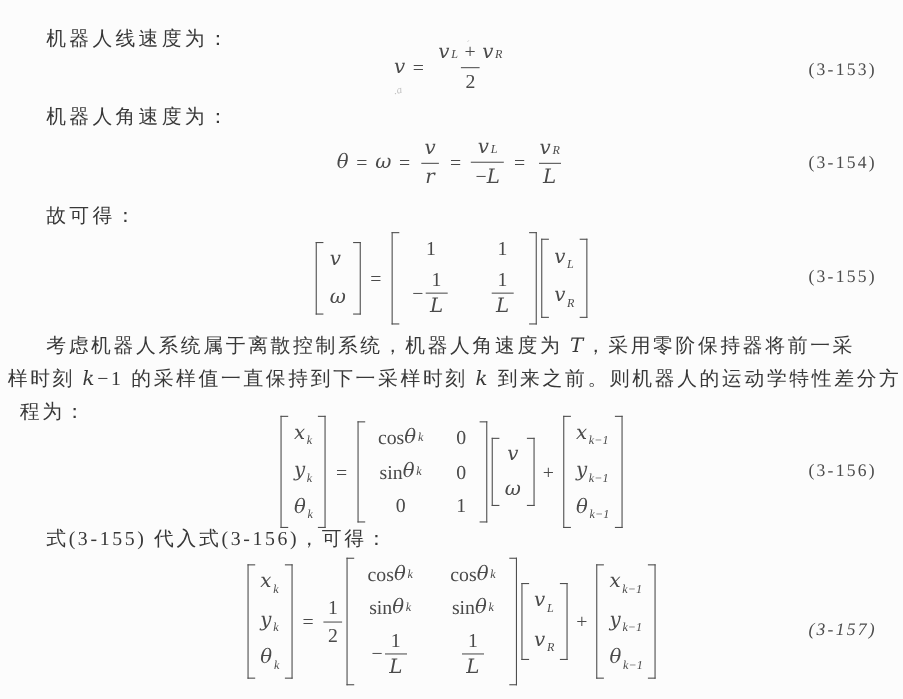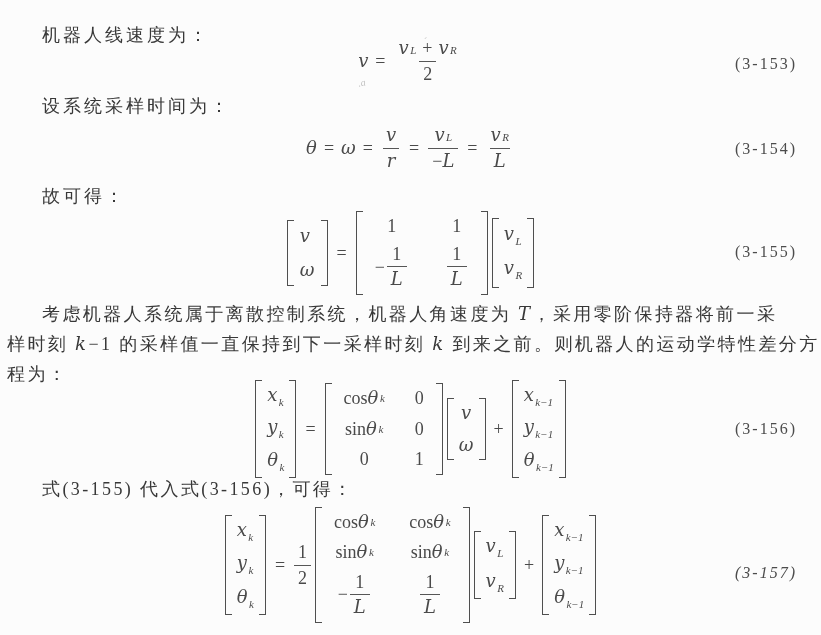--- a/index.html
+++ b/index.html
@@ -63,21 +63,21 @@
       <span class="var">v</span>
         <sub class="sb">R</sub>
     </span>
     <span class="den">2</span>
   </span>
 </div>
 <span class="smudge" style="left:358px; top:77px; transform:rotate(-12deg);">.a</span>
 <span class="smudge" style="left:424px; top:36px;">ˊ</span>
 <div class="eqno" style="top:55px;margin-left:12px;">(3-153)</div>
 
-<div class="cjk-line" style="left:42px; top:94px;">设系统采样时间为：</div>
+<div class="cjk-line" style="left:42px; top:94px;">机器人角速度为：</div>
 
 <div class="eq" style="top:124px; height:48px;">
   <span class="var">θ</span>
   <span class="rel">=</span>
   <span class="var">ω</span>
   <span class="rel">=</span>
   <span class="frac">
     <span class="num">
         <span class="var">v</span>
       </span>
@@ -152,21 +152,21 @@
       <span><span class="var">v</span><sub class="sb">L</sub></span>
       <span><span class="var">v</span><sub class="sb">R</sub></span>
     </span>
     <span class="bkt bkt-r"></span>
   </span>
 </div>
 <div class="eqno" style="top:243px;">(3-155)</div>
 
 <div class="cjk-line para" style="left:42px; top:302px;"><span>考虑机器人系统属于离散控制系统，机器人角速度为 </span><span class="var">T</span><span>，采用零阶保持器将前一采</span></div>
 <div class="cjk-line para" style="left:7px; top:332px;"><span>样时刻 </span><span class="var">k</span><span>−1 的采样值一直保持到下一采样时刻 </span><span class="var">k</span><span> 到来之前。则机器人的运动学特性差分方</span></div>
-<div class="cjk-line para" style="left:7px; top:362px;text-align:center;">程为：</div>
+<div class="cjk-line para" style="left:18px; top:362px;text-align:center;">程为：</div>
 
 <div class="eq" style="top:386px; height:86px;">
   <span class="grp">
     <span class="bkt bkt-l"></span>
     <span class="vec" style="row-gap:9px; padding:5px 5px;">
       <span><span class="var">x</span><sub class="sb">k</sub></span>
       <span><span class="var">y</span><sub class="sb">k</sub></span>
       <span><span class="var">θ</span><sub class="sb">k</sub></span>
     </span>
     <span class="bkt bkt-r"></span>

